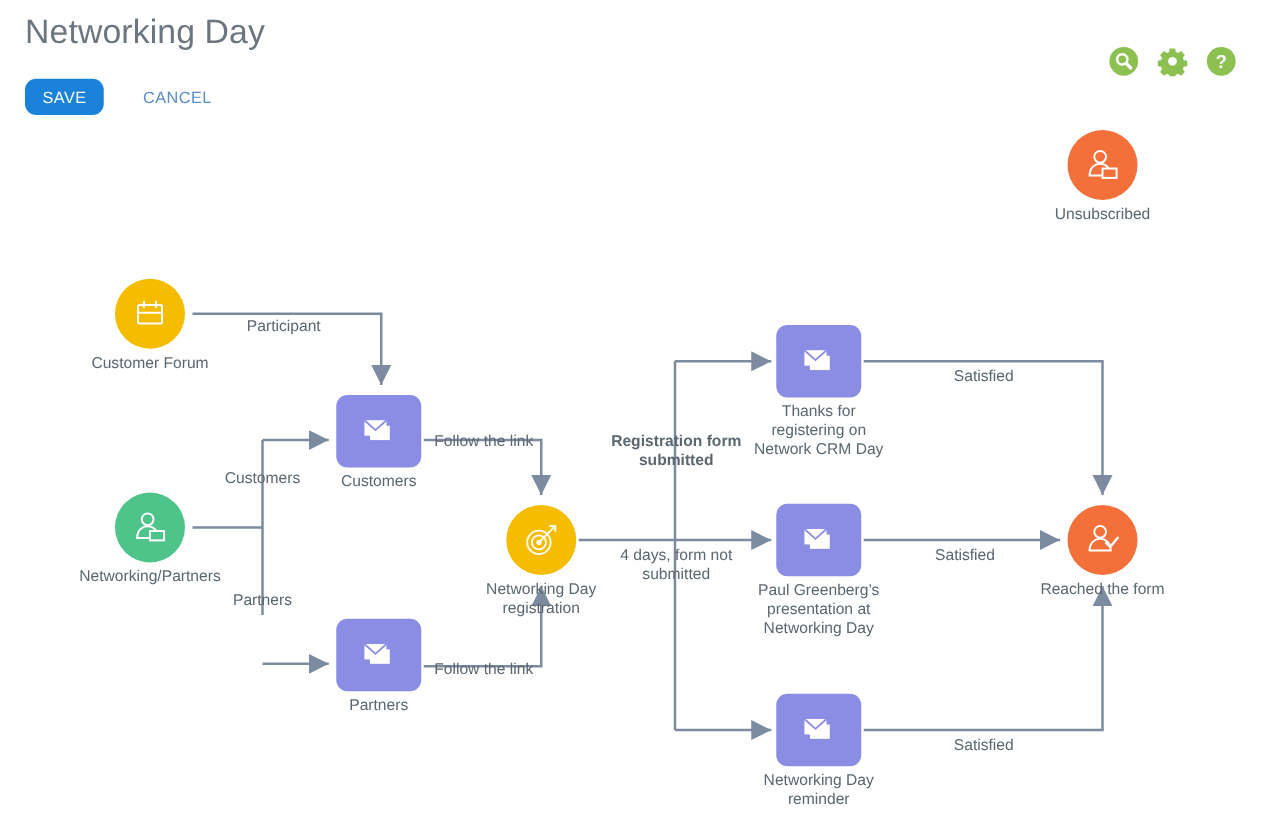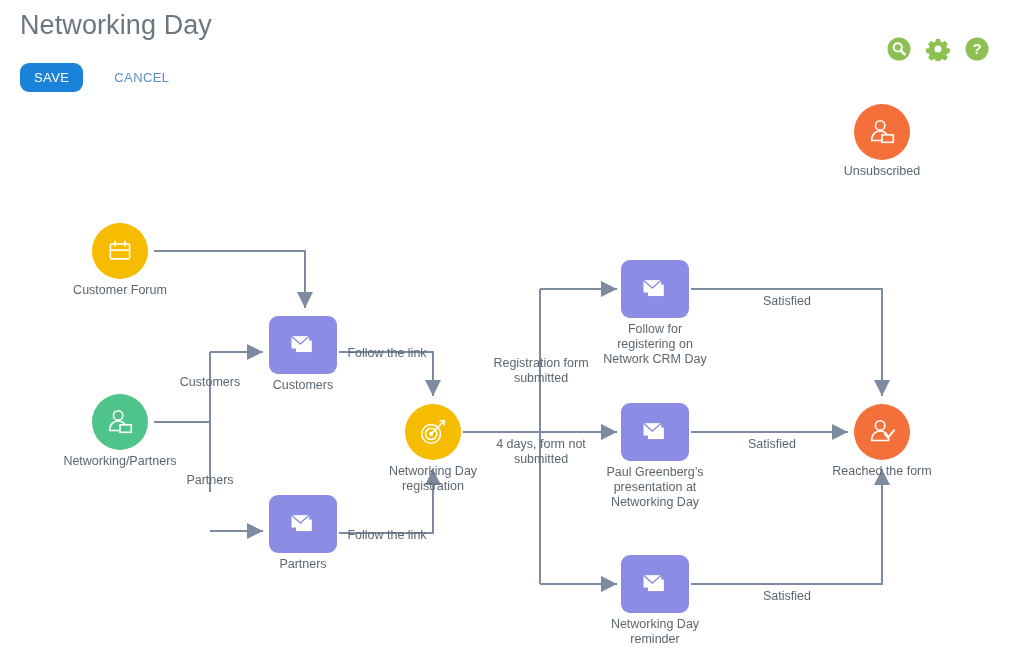--- a/index.html
+++ b/index.html
@@ -274,21 +274,21 @@
   </div>
 
   <div class="node" style="left:635px; top:197px;">
     <div class="node-shape node-box" style="background:#8b8ce4;">
       <svg width="30" height="26" viewBox="0 0 34 28">
         <rect x="9" y="9" width="18" height="13" fill="#ffffff"></rect>
         <rect x="4" y="4" width="20" height="14" fill="#ffffff"></rect>
         <path d="M4 4 L14 13 L24 4" fill="none" stroke="#8b8ce4" stroke-width="1.6"></path>
       </svg>
     </div>
-    <div class="node-label lbl-box">Follow for
+    <div class="node-label lbl-box">Thanks for
 registering on
 Network CRM Day</div>
   </div>
 
   <div class="node" style="left:635px; top:340px;">
     <div class="node-shape node-box" style="background:#8b8ce4;">
       <svg width="30" height="26" viewBox="0 0 34 28">
         <rect x="9" y="9" width="18" height="13" fill="#ffffff"></rect>
         <rect x="4" y="4" width="20" height="14" fill="#ffffff"></rect>
         <path d="M4 4 L14 13 L24 4" fill="none" stroke="#8b8ce4" stroke-width="1.6"></path>
@@ -315,25 +315,26 @@
     <div class="node-shape node-circle" style="background:#f4703b;">
       <svg width="30" height="30" viewBox="0 0 32 32">
         <circle cx="14" cy="9" r="5" fill="none" stroke="#ffffff" stroke-width="1.7"></circle>
         <path d="M5 25 C5 17.5 10 15 14 15 C18 15 23 17.5 23 25 Z" fill="none" stroke="#ffffff" stroke-width="1.7"></path>
         <path d="M19 18.5 L22.5 22 L29 14" fill="none" stroke="#ffffff" stroke-width="2" stroke-linecap="round" stroke-linejoin="round"></path>
       </svg>
     </div>
     <div class="node-label lbl-circle">Reached the form</div>
   </div>
 
+  <div class="edge-label" style="left:207px; top:162px;">Participant</div>
   <div class="edge-label" style="left:190px; top:283px;">Customers</div>
   <div class="edge-label" style="left:190px; top:381px;">Partners</div>
   <div class="edge-label" style="left:367px; top:254px;">Follow the link</div>
   <div class="edge-label" style="left:367px; top:436px;">Follow the link</div>
-  <div class="edge-label" style="left:521px; top:264px;">Registration form
+  <div class="edge-label" style="left:521px; top:254px;font-weight:bold;">Registration form
 submitted</div>
   <div class="edge-label" style="left:521px; top:345px;">4 days, form not
 submitted</div>
   <div class="edge-label" style="left:767px; top:202px;">Satisfied</div>
   <div class="edge-label" style="left:752px; top:345px;">Satisfied</div>
   <div class="edge-label" style="left:767px; top:497px;">Satisfied</div>
 
 </div>
 
 </body></html>

